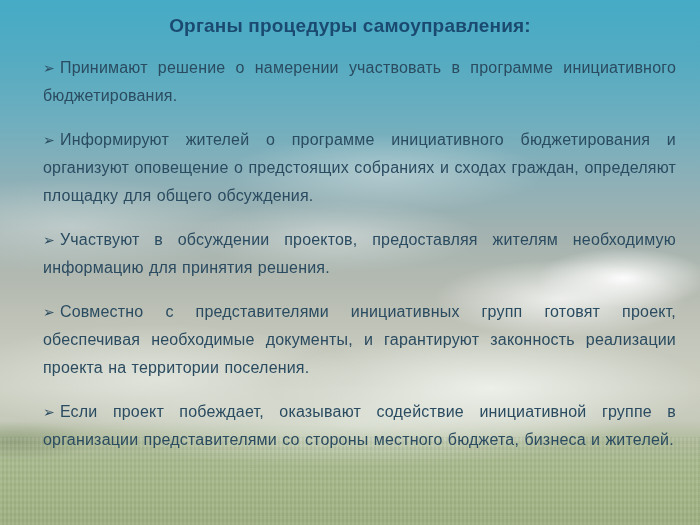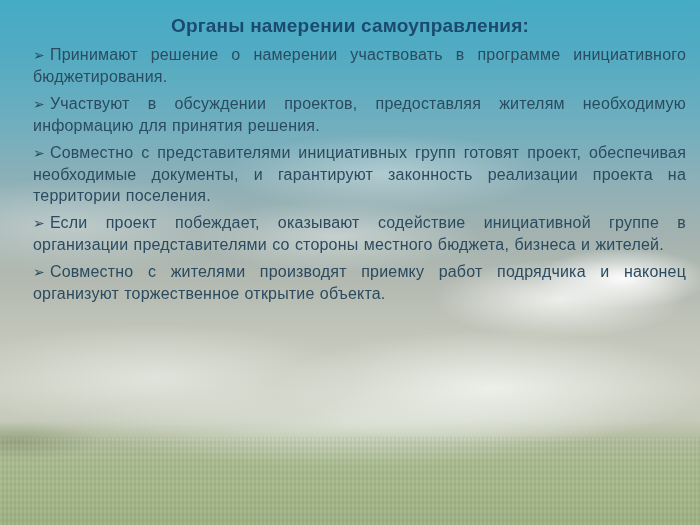--- a/index.html
+++ b/index.html
@@ -62,43 +62,43 @@
   .title {
     margin: 0 19px 1px 0;
     font-size: 19px;
     font-weight: bold;
     line-height: 24px;
     text-align: center;
     color: var(--title-color, #1b4a70);
     letter-spacing: 0.01em;
   }
   .bullet {
-    margin: 6px;
+    margin: 16px;
     font-size: 16px;
-    line-height: 21px;
+    line-height: 28px;
     text-align: justify;
     color: var(--body-color, #2a4b60);
     letter-spacing: 0.012em;
     word-spacing: 0.04em;
   }
   .bullet .marker {
     display: inline-block;
     margin-right: 5px;
     font-size: 14px;
   }
 </style>
 </head>
 <body>
 
 <div class="slide">
   <div class="sky"></div>
   <div class="grass-texture"></div>
   <div class="content">
-    <h1 class="title">Органы намерении самоуправления:</h1>
+    <h1 class="title">Органы процедуры самоуправления:</h1>
     <div id="bullets">
         <p class="bullet"><span class="marker">➢</span><span>Принимают решение о намерении участвовать в программе инициативного бюджетирования.</span></p>
+        <p class="bullet"><span class="marker">➢</span><span>Информируют жителей о программе инициативного бюджетирования и организуют оповещение о предстоящих собраниях и сходах граждан, определяют площадку для общего обсуждения.</span></p>
         <p class="bullet"><span class="marker">➢</span><span>Участвуют в обсуждении проектов, предоставляя жителям необходимую информацию для принятия решения.</span></p>
         <p class="bullet"><span class="marker">➢</span><span>Совместно с представителями инициативных групп готовят проект, обеспечивая необходимые документы, и гарантируют законность реализации проекта на территории поселения.</span></p>
         <p class="bullet"><span class="marker">➢</span><span>Если проект побеждает, оказывают содействие инициативной группе в организации представителями со стороны местного бюджета, бизнеса и жителей.</span></p>
-        <p class="bullet"><span class="marker">➢</span><span>Совместно с жителями производят приемку работ подрядчика и наконец организуют торжественное открытие объекта.</span></p>
       </div>
   </div>
 </div>
 
 </body></html>

